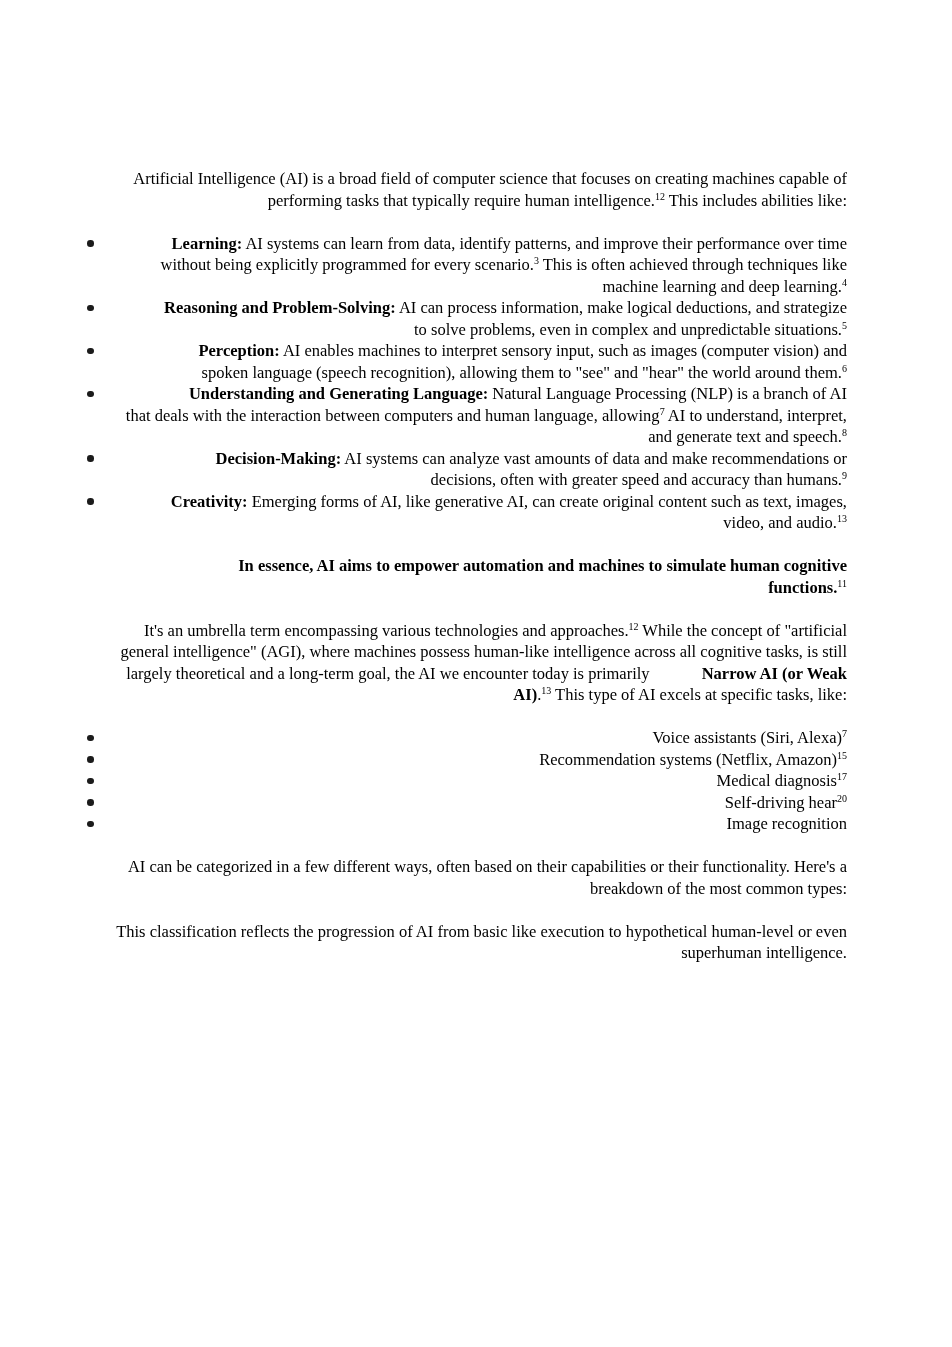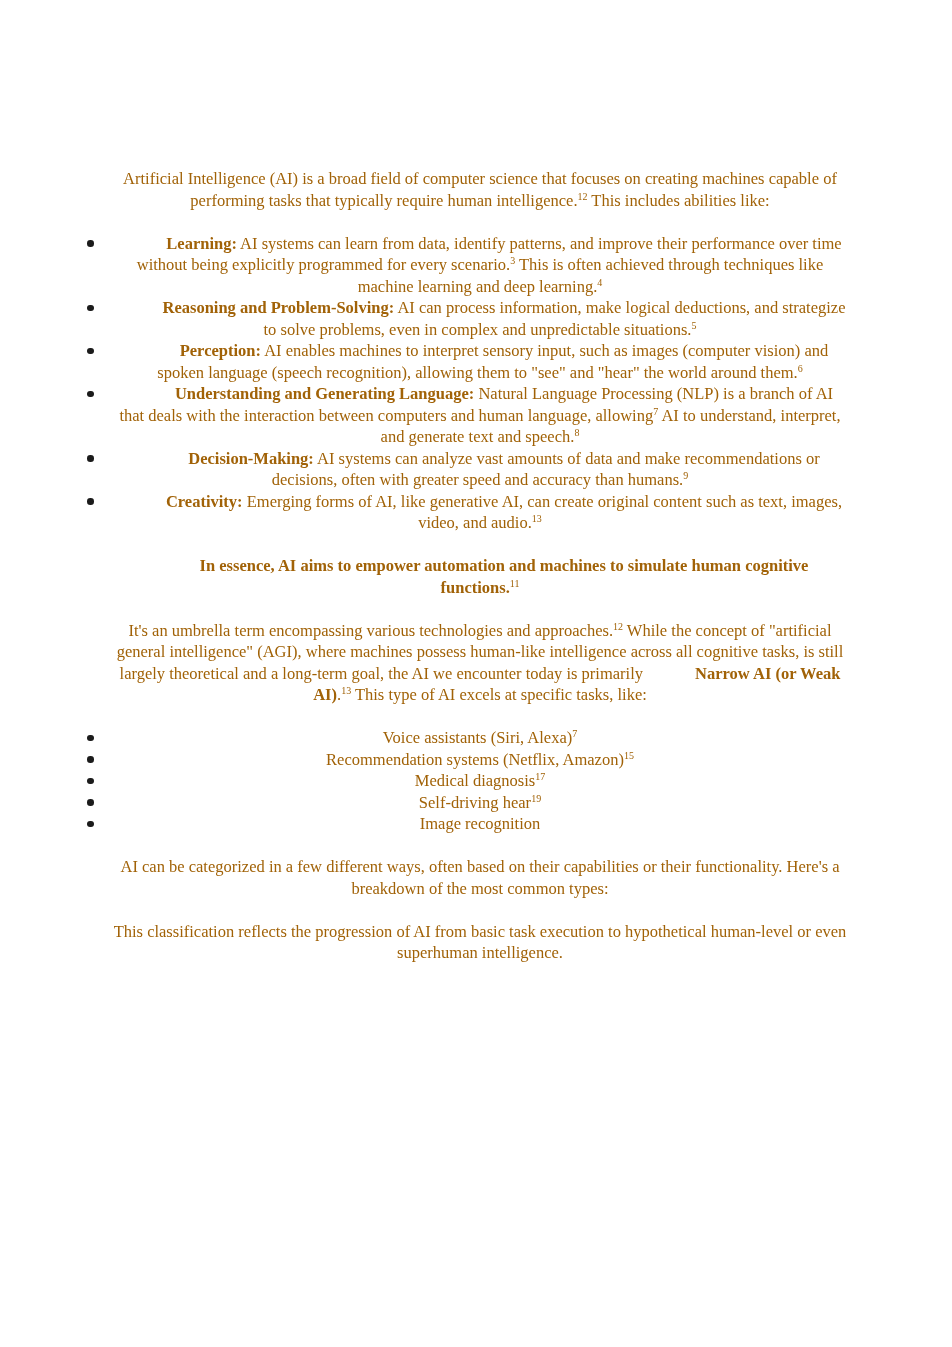--- a/index.html
+++ b/index.html
@@ -14,22 +14,22 @@
     overflow: hidden;
   }
   .doc {
     position: absolute;
     left: 113px;
     top: 168px;
     width: 734px;
     font-family: "Liberation Serif", serif;
     font-size: 16.5px;
     line-height: 21.5px;
-    color: #a16207;
-    text-align: center;
+    color: #000000;
+    text-align: right;
   }
   .doc p {
     margin: 0 0 21.5px 0;
   }
   .doc p.gap-large {
     margin-bottom: 46px;
   }
   .doc p:last-child {
     margin-bottom: 0;
   }
@@ -76,18 +76,18 @@
       <li><span class="bullet"></span><span class="b">Understanding and Generating Language:</span><span> Natural Language Processing (NLP) is a branch of AI that deals with the interaction between computers and human language, allowing</span><sup class="cite">7</sup><span> AI to understand, interpret, and generate text and speech.</span><sup class="cite">8</sup></li>
       <li><span class="bullet"></span><span class="b">Decision-Making:</span><span> AI systems can analyze vast amounts of data and make recommendations or decisions, often with greater speed and accuracy than humans.</span><sup class="cite">9</sup></li>
       <li><span class="bullet"></span><span class="b">Creativity:</span><span> Emerging forms of AI, like generative AI, can create original content such as text, images, video, and audio.</span><sup class="cite">13</sup></li>
     </ul>
     <p><span class="b">In essence, AI aims to empower automation and machines to simulate human cognitive functions.</span><sup class="cite">11</sup></p>
     <p><span>It's an umbrella term encompassing various technologies and approaches.</span><sup class="cite">12</sup><span> While the concept of "artificial general intelligence" (AGI), where machines possess human-like intelligence across all cognitive tasks, is still largely theoretical and a long-term goal, the AI we encounter today is primarily </span><span class="b">Narrow AI (or Weak AI)</span><span>.</span><sup class="cite">13</sup><span> This type of AI excels at specific tasks, like:</span></p>
     <ul>
       <li><span class="bullet"></span><span>Voice assistants (Siri, Alexa)</span><sup class="cite">7</sup></li>
       <li><span class="bullet"></span><span>Recommendation systems (Netflix, Amazon)</span><sup class="cite">15</sup></li>
       <li><span class="bullet"></span><span>Medical diagnosis</span><sup class="cite">17</sup></li>
-      <li><span class="bullet"></span><span>Self-driving hear</span><sup class="cite">19</sup></li>
+      <li><span class="bullet"></span><span>Self-driving hear</span><sup class="cite">20</sup></li>
       <li><span class="bullet"></span><span>Image recognition</span></li>
     </ul>
     <p><span>AI can be categorized in a few different ways, often based on their capabilities or their functionality. Here's a breakdown of the most common types:</span></p>
-    <p><span>This classification reflects the progression of AI from basic task execution to hypothetical human-level or even superhuman intelligence.</span></p>
+    <p><span>This classification reflects the progression of AI from basic like execution to hypothetical human-level or even superhuman intelligence.</span></p>
   </div>
 
 </body></html>

